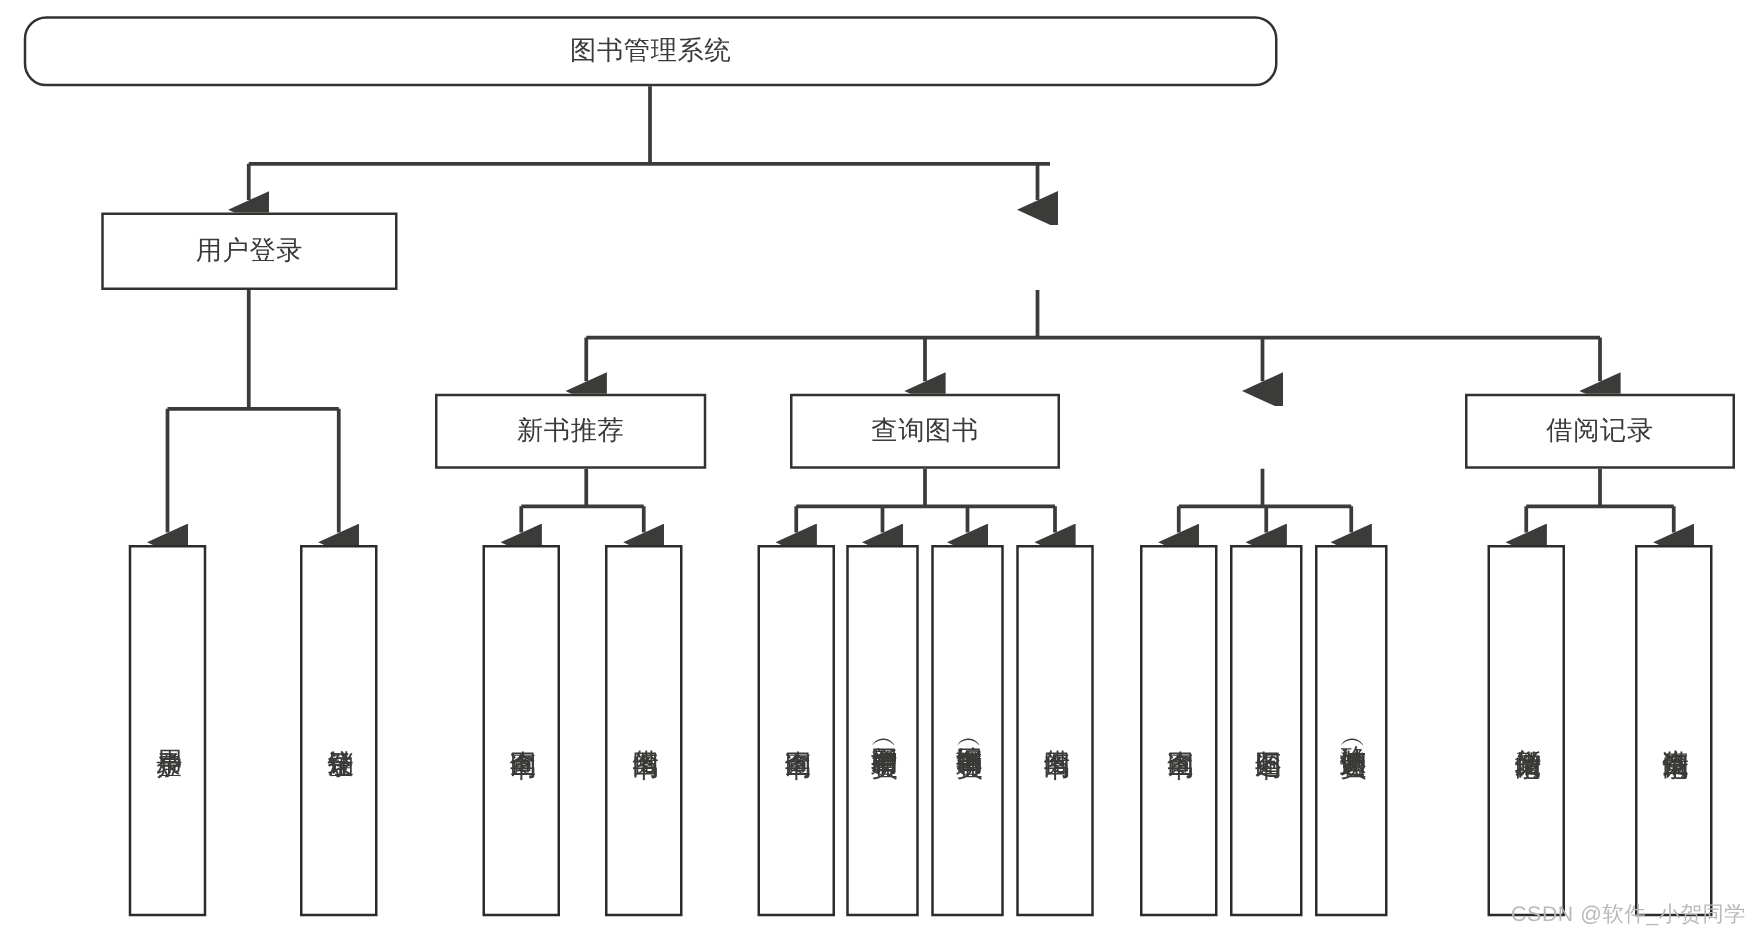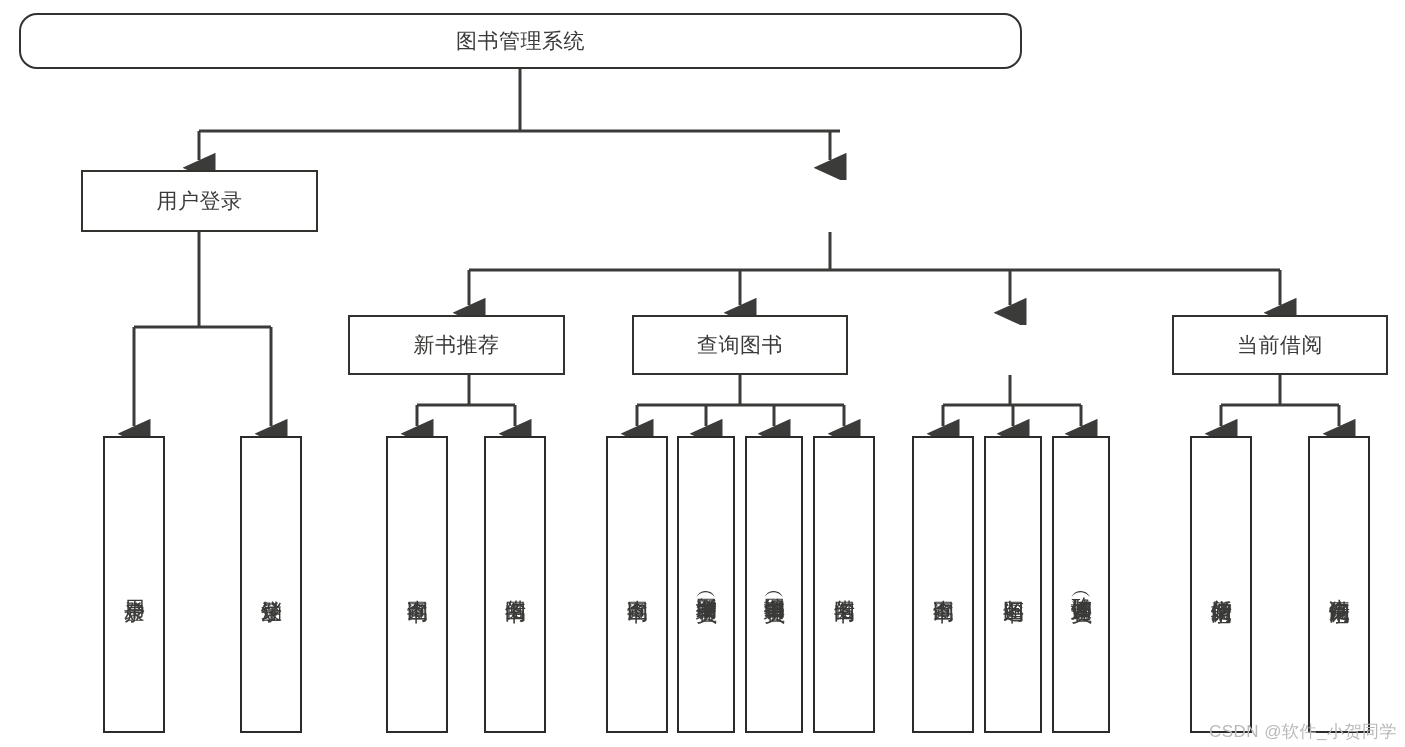--- a/index.html
+++ b/index.html
@@ -131,21 +131,21 @@
     <span class="lbl">用户登录</span>
   </div>
 
   <div class="node" id="l3-0" style="left: 348px; top: 315px; width: 217px; height: 60px;">
     <span class="lbl">新书推荐</span>
   </div>
   <div class="node" id="l3-1" style="left: 632px; top: 315px; width: 216px; height: 60px;">
     <span class="lbl">查询图书</span>
   </div>
   <div class="node" id="l3-3" style="left: 1172px; top: 315px; width: 216px; height: 60px;">
-    <span class="lbl">当前借阅</span>
+    <span class="lbl">借阅记录</span>
   </div>
 
   <div class="node leaf" id="leaf-0" style="left: 103px; top: 436px; width: 62px; height: 297px;">
     <span class="lbl">用户登录</span>
   </div>
   <div class="node leaf" id="leaf-1" style="left: 240px; top: 436px; width: 62px; height: 297px;">
     <span class="lbl">注销登录</span>
   </div>
   <div class="node leaf" id="leaf-2" style="left: 386px; top: 436px; width: 62px; height: 297px;">
     <span class="lbl">查询图书</span>

